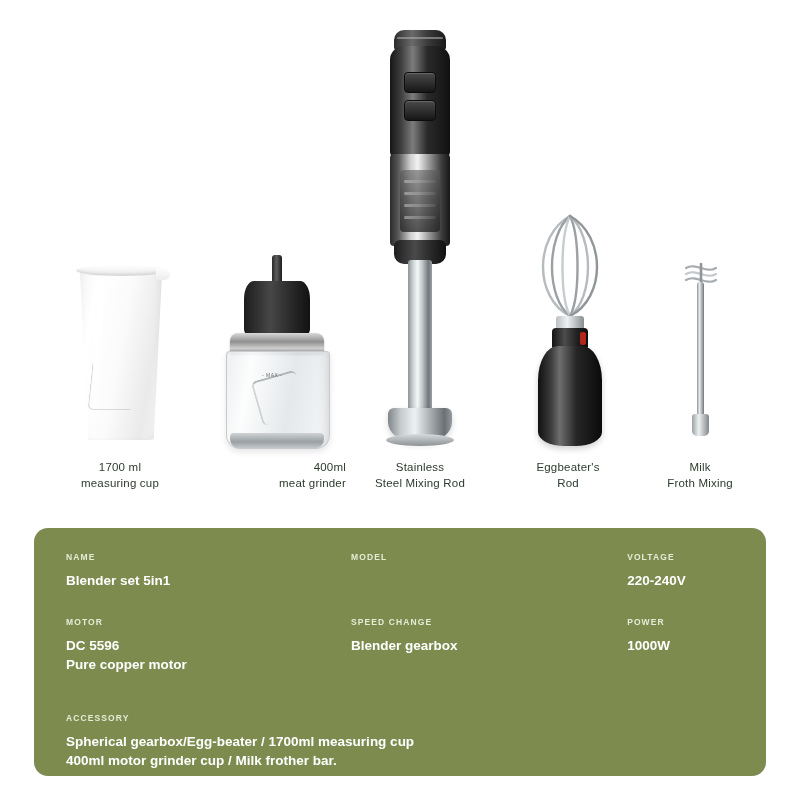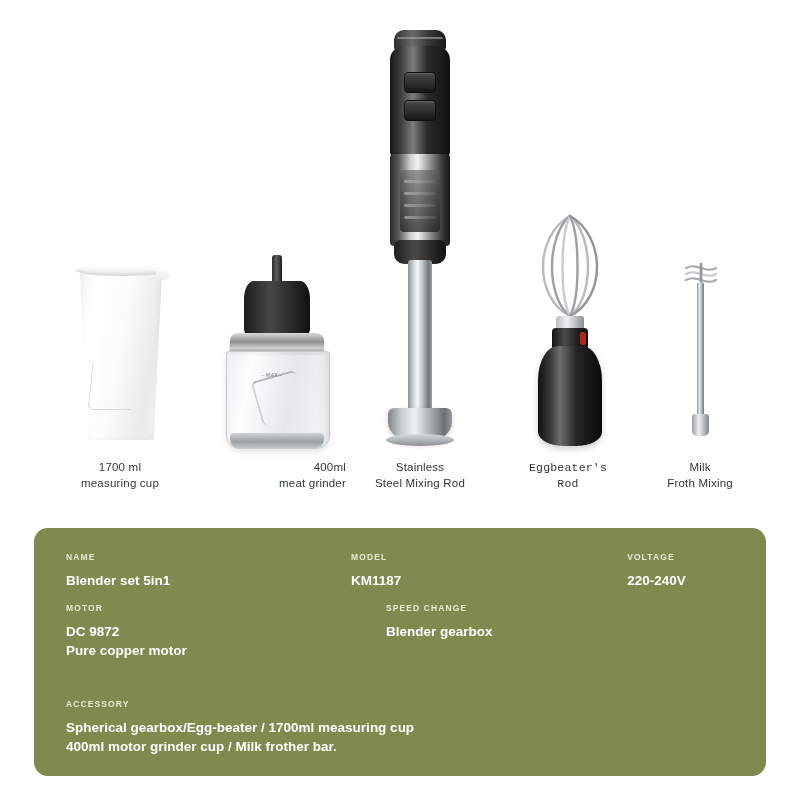--- a/index.html
+++ b/index.html
@@ -215,41 +215,41 @@
   .milk-collar {
     position: absolute; left: 32px; top: 152px; width: 17px; height: 22px;
     background: linear-gradient(90deg,#9ba1a4,#eef1f2 40%,#80868a);
     border-radius: 3px 3px 5px 5px;
   }
 
   
   .cap-cup     { position: absolute; left: 52px;  top: 460px; width: 136px; }
   .cap-grinder { position: absolute; left: 210px; top: 460px; width: 136px; text-align: right; }
   .cap-rod     { position: absolute; left: 352px; top: 460px; width: 136px; }
-  .cap-egg     { position: absolute; left: 500px; top: 460px; width: 136px; font-family: Liberation Mono, monospace; }
+  .cap-egg     { position: absolute; left: 500px; top: 460px; width: 136px; }
   .cap-milk    { position: absolute; left: 632px; top: 460px; width: 136px; }
 
   
   .spec-panel {
     position: absolute;
     left: 34px;
     top: 528px;
     width: 732px;
     height: 248px;
     background: #7d8b4f;
     border-radius: 14px;
     color: #ffffff;
     box-sizing: border-box;
     padding: 24px 32px 20px 32px;
   }
   .spec-row {
     display: flex;
     width: 100%;
   }
-  .spec-row.r1 { margin-bottom: 12px; justify-content: flex-end; }
+  .spec-row.r1 { margin-bottom: 26px; justify-content: flex-end; }
   .spec-row.r2 { margin-bottom: 38px; }
   .spec-cell { box-sizing: border-box; }
   .c-name  { width: 320px; }
   .c-mid   { width: 310px; }
   .c-right { width: 120px; }
   .c-full  { width: 100%; }
   .spec-label {
     font-size: 8.5px;
     letter-spacing: 1.1px;
     color: #e6ebd6;
@@ -362,37 +362,40 @@
 
   <div class="spec-panel">
 
     <div class="spec-row r1">
       <div class="spec-cell c-name">
         <div class="spec-label">NAME</div>
         <div class="spec-value">Blender set 5in1</div>
       </div>
       <div class="spec-cell c-mid">
         <div class="spec-label">MODEL</div>
-        <div class="spec-value">KM1187</div>
       </div>
       <div class="spec-cell c-right">
         <div class="spec-label">VOLTAGE</div>
         <div class="spec-value">220-240V</div>
       </div>
     </div>
 
     <div class="spec-row r2">
       <div class="spec-cell c-name">
         <div class="spec-label">MOTOR</div>
-        <div class="spec-value">DC 9872
+        <div class="spec-value">DC 5596
 Pure copper motor</div>
       </div>
       <div class="spec-cell c-mid">
         <div class="spec-label">SPEED CHANGE</div>
         <div class="spec-value">Blender gearbox</div>
+      </div>
+      <div class="spec-cell c-right">
+        <div class="spec-label">POWER</div>
+        <div class="spec-value">1000W</div>
       </div>
     </div>
 
     <div class="spec-row r3">
       <div class="spec-cell c-full">
         <div class="spec-label">ACCESSORY</div>
         <div class="spec-value">Spherical gearbox/Egg-beater / 1700ml measuring cup
 400ml motor grinder cup / Milk frother bar.</div>
       </div>
     </div>

